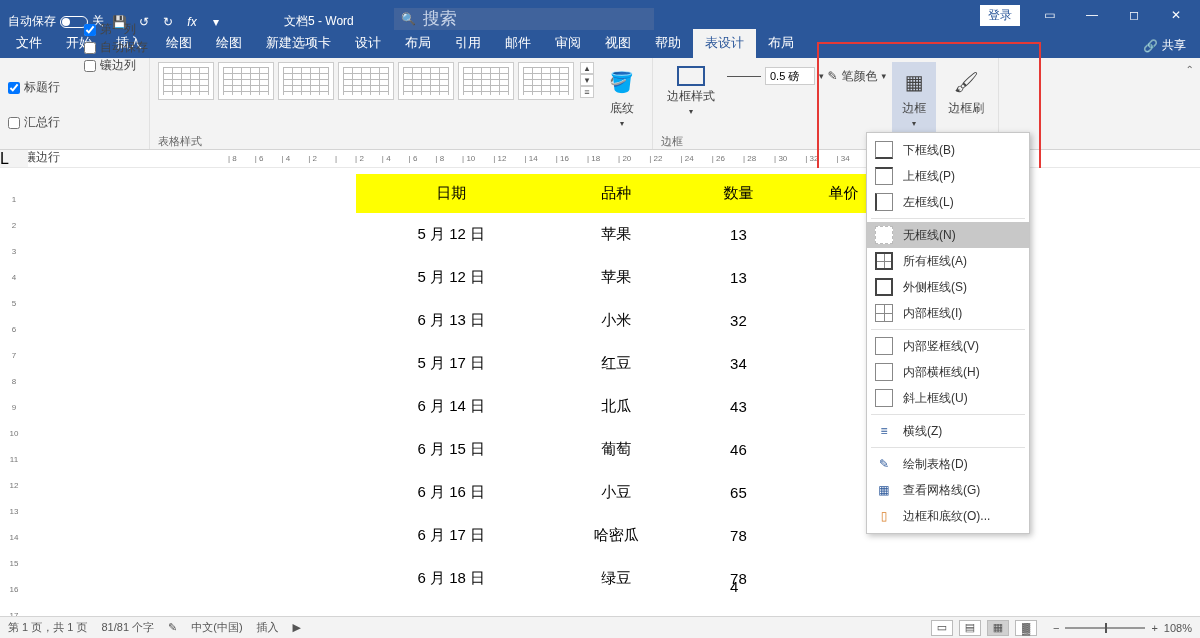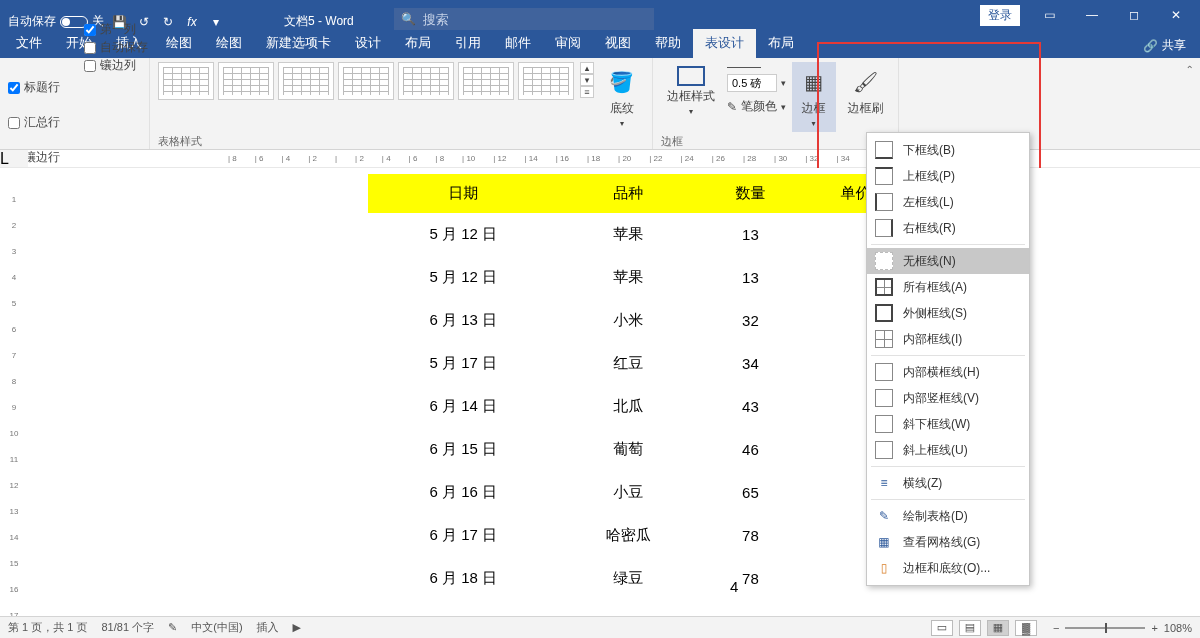--- a/index.html
+++ b/index.html
@@ -7,21 +7,21 @@
 
 
 .title-bar { background: #2b579a; color: #fff; height: 30px; display: flex; align-items: flex-end; font-size: 12px; }
 .title-left { display: flex; align-items: center; gap: 8px; padding-left: 8px; }
 .autosave { display: flex; align-items: center; gap: 4px; }
 .switch { width: 28px; height: 12px; border: 1px solid #fff; border-radius: 6px; position: relative; display:inline-block;}
 .switch::after { content:""; position:absolute; left:1px; top:1px; width:8px; height:8px; background:#fff; border-radius:50%;}
 .qat-icon { width: 16px; height: 16px; display:inline-flex; align-items:center; justify-content:center; color:#fff; cursor:pointer;}
 .doc-title-area { flex: 0 0 auto; margin-left: 60px; }
 .search-box { background: #40639c; margin-left: 40px; display:flex; align-items:center; width:260px; height:22px; padding:0 8px; }
-.search-box input { background:transparent; border:none; color:#fff; outline:none; font-size:13px; width:100%; }
+.search-box input { background:transparent; border:none; color:#fff; outline:none; font-size:17px; width:100%; }
 .search-box input::placeholder { color:#c8d4e8; }
 .title-right { margin-left:auto; display:flex; align-items:center; gap:2px; padding-right:4px;}
 .login-btn { background:#fff; color:#2b579a; padding:2px 8px; font-size:12px; margin-right:8px;}
 .win-btn { width:40px; height:30px; display:flex; align-items:center; justify-content:center; cursor:pointer;}
 
 
 .ribbon-tabs { background:#2b579a; color:#fff; height:28px; display:flex; align-items:flex-end; font-size:13px; padding:0 4px; }
 .tab { padding:5px 12px 6px; cursor:pointer; }
 .tab.active { background:#f3f3f3; color:#2b579a; }
 .share { margin-left:auto; padding:4px 10px; display:flex; align-items:center; gap:4px; font-size:12px;}
@@ -64,21 +64,21 @@
 
 
 .ruler-row { display:flex; height:18px; background:#fff; border-bottom:1px solid #e8e8e8;}
 .ruler-v-corner { width:28px; background:#f3f3f3;}
 .ruler-h { flex:1; font-size:8px; color:#777; display:flex; align-items:center; padding-left:200px; gap:18px; overflow:hidden;}
 .ruler-h span { display:inline-block; }
 
 .doc-area { display:flex; height:450px; background:#fff; position:relative;}
 .ruler-v { width:28px; background:#fff; font-size:8px; color:#777; display:flex; flex-direction:column; align-items:center; padding-top:10px; gap:17px;}
 .page-wrap { flex:1; background:#fff; overflow:hidden; position:relative;}
-.page { position:absolute; left:200px; top:0; width:760px; background:#fff;}
+.page { position:absolute; left:188px; top:0; width:760px; background:#fff;}
 
 table.data { width:540px; margin-left:140px; margin-top:6px; border-collapse:collapse; font-size:15px;}
 table.data th { background:#ffff00; padding:10px 8px; font-weight:400; text-align:center;}
 table.data td { padding:12px 8px; text-align:center; }
 .extra-num { position:absolute; left:730px; top:578px; font-size:15px;}
 
 
 .status { position:absolute; left:0; right:0; bottom:0; height:22px; background:#f3f3f3; border-top:1px solid #d4d4d4; display:flex; align-items:center; font-size:11px; color:#555; padding:0 8px; gap:14px;}
 .status .views { margin-left:auto; display:flex; align-items:center; gap:6px;}
 .view-btn { width:22px; height:16px; border:1px solid #bbb; display:flex; align-items:center; justify-content:center; cursor:pointer; background:#fff;}
@@ -196,21 +196,21 @@
     <div class="group-label">表格样式</div>
   </div>
 
   <div class="group">
     <div class="grp-top">
       <div class="big-btn">
         <div class="ico" style="border:2px solid #2b579a; width:28px;height:20px;"></div>
         <span>边框样式</span>
         <span style="font-size:8px;">▾</span>
       </div>
-      <div style="display:flex; flex-direction:column; gap:4px; padding-top:4px;">
+      <div style="display:flex; flex-direction:row; gap:4px; padding-top:4px;">
         <div class="small-row">
           <div style="width:34px;height:1px;background:#555;"></div>
         </div>
         <div class="small-row">
           <input class="wt-input" value="0.5 磅" style="">
             <span style="font-size:9px;">▾</span>
         </div>
         <div class="small-row">
           <span>✎</span>
           <span>笔颜色</span>
@@ -240,53 +240,45 @@
       <span>下框线(B)</span>
     </div>
   <div class="dd-item">
       <span class="dd-ico" style="border-top:2px solid #444;"></span>
       <span>上框线(P)</span>
     </div>
   <div class="dd-item">
       <span class="dd-ico" style="border-left:2px solid #444;"></span>
       <span>左框线(L)</span>
     </div>
-  <div class="dd-item">
-      <span class="dd-ico" style="border-right:2px solid #444;"></span>
-      <span>右框线(R)</span>
-    </div>
   <div class="dd-sep"></div>
   <div class="dd-item hl">
       <span class="dd-ico nob"></span>
       <span>无框线(N)</span>
     </div>
   <div class="dd-item">
       <span class="dd-ico all" style="border:2px solid #444;"></span>
       <span>所有框线(A)</span>
     </div>
   <div class="dd-item">
       <span class="dd-ico" style="border:2px solid #444;"></span>
       <span>外侧框线(S)</span>
     </div>
   <div class="dd-item">
       <span class="dd-ico all"></span>
       <span>内部框线(I)</span>
     </div>
   <div class="dd-sep"></div>
   <div class="dd-item">
       <span class="dd-ico"></span>
+      <span>内部竖框线(V)</span>
+    </div>
+  <div class="dd-item">
+      <span class="dd-ico"></span>
       <span>内部横框线(H)</span>
-    </div>
-  <div class="dd-item">
-      <span class="dd-ico"></span>
-      <span>内部竖框线(V)</span>
-    </div>
-  <div class="dd-item">
-      <span class="dd-ico"></span>
-      <span>斜下框线(W)</span>
     </div>
   <div class="dd-item">
       <span class="dd-ico"></span>
       <span>斜上框线(U)</span>
     </div>
   <div class="dd-sep"></div>
   <div class="dd-item">
       <span class="dd-text-ico" style="color:#2b579a;">≡</span>
       <span>横线(Z)</span>
     </div>

